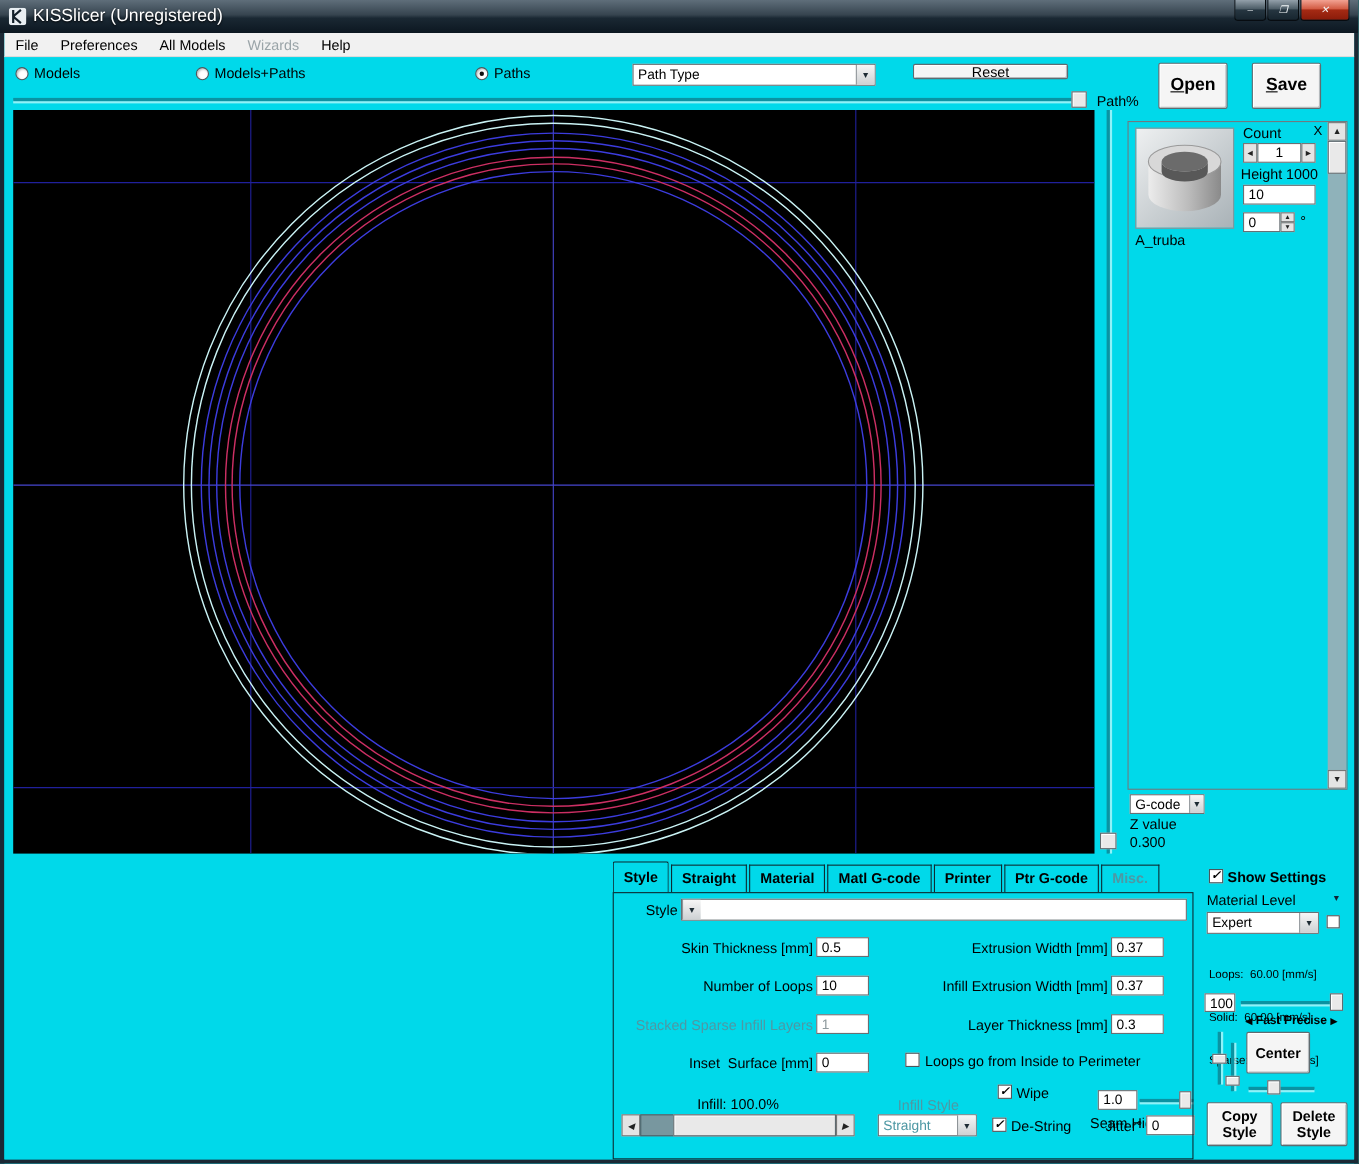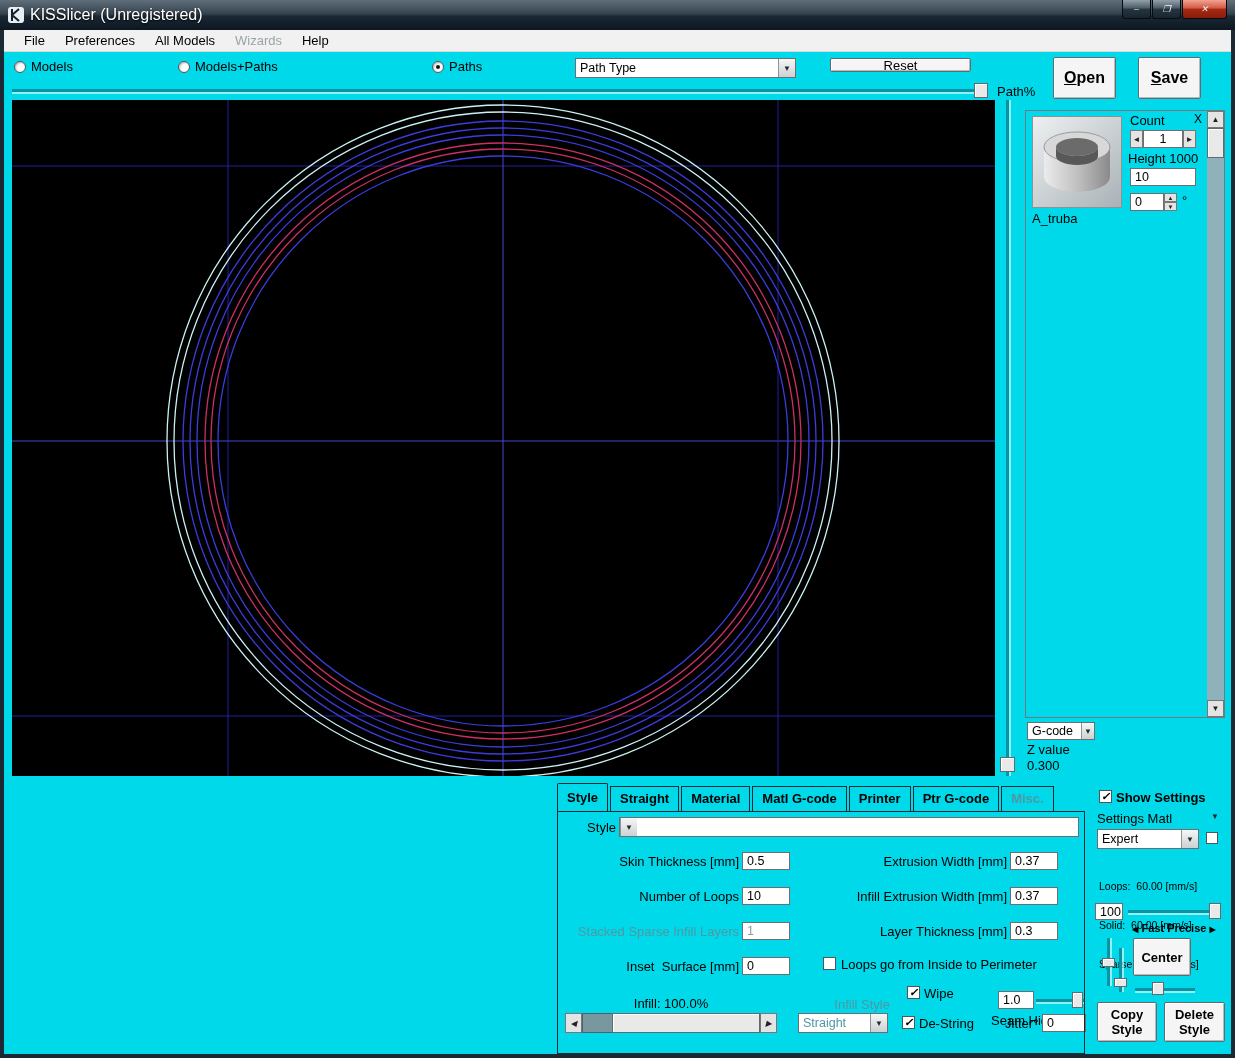--- a/index.html
+++ b/index.html
@@ -17,21 +17,21 @@
   .winbtn{width:29px;height:19px;border:1px solid #060b0f;border-top:none;border-radius:0 0 3px 3px;
     background:linear-gradient(#93a0aa,#4c5c66 45%,#263641 50%,#17252f);
     color:#f2f6f8;display:flex;align-items:center;justify-content:center;font-size:9px;margin-left:1px}
   .winbtn.close{width:45px;background:linear-gradient(#f2a292,#d25a42 45%,#a52a14 50%,#8a1c0a)}
 
   
   .frame{background:#1b2935}
 
   
   .menubar{left:4px;top:30px;right:4px;height:22px;background:#f1f1f1;display:flex;align-items:center;
-    padding-left:10px;border-bottom:1px solid #d9d9d9}
+    border-bottom:1px solid #d9d9d9}
   .menu-item{font-size:13px;padding:2px 10px;color:#000;white-space:nowrap}
   .menu-item.disabled{color:#9aa4a8}
 
   .content-bg{left:4px;top:52px;right:4px;bottom:4px;background:#00d9ea}
 
   
   .radio{display:flex;align-items:center;gap:5px;font-size:13px;white-space:nowrap}
   .rb{width:12px;height:12px;border-radius:50%;background:#fff;border:1px solid #4d565b;
     box-shadow:inset 1px 1px 2px #b6babc;position:relative;flex:0 0 auto}
   .radio.on .rb::after{content:"";position:absolute;left:3px;top:3px;width:4px;height:4px;border-radius:50%;background:#101010}
@@ -268,21 +268,21 @@
 
   <span class="abs sb-btn" style="left:565px;top:1013px;width:17px;height:20px">
       <i>◀</i>
     </span>
   <div class="abs" style="left:582px;top:1013px;width:178px;height:20px;background:#78979f;border:1px solid #4c6168"></div>
   <div class="abs handle" style="left:612px;top:1013px;width:148px;height:20px"></div>
   <span class="abs sb-btn" style="left:760px;top:1013px;width:17px;height:20px">
       <i>▶</i>
     </span>
 
-  <span class="abs lbl dis" style="left:798px;top:997px;width:92px;text-align:right">Infill Style</span>
+  <span class="abs lbl dis" style="left:798px;top:997px;width:92px;text-align:center">Infill Style</span>
   <div class="abs combo" style="left:798px;top:1013px;width:90px;height:20px">
     <span class="combo-text dis">Straight</span>
     <span class="combo-btn">
         <i>▼</i>
       </span>
   </div>
 
   <span class="abs cb" style="left:907px;top:986px">
       <i>✓</i>
     </span>
@@ -296,21 +296,21 @@
   <div class="abs field" style="left:998px;top:991px;width:36px;height:18px">1.0</div>
   <div class="abs groove-h" style="left:1036px;top:999px;width:49px"></div>
   <div class="abs handle" style="left:1072px;top:992px;width:11px;height:16px"></div>
   <span class="abs lbl" style="left:1005px;top:1016px">Jitter°</span>
   <div class="abs field" style="left:1042px;top:1014px;width:44px;height:18px">0</div>
 
   <span class="abs cb" style="left:1099px;top:790px">
       <i>✓</i>
     </span>
   <span class="abs lbl b" style="left:1116px;top:790px">Show Settings</span>
-  <span class="abs lbl" style="left:1097px;top:811px">Settings Matl</span>
+  <span class="abs lbl" style="left:1097px;top:811px">Material Level</span>
   <span class="abs" style="left:1211px;top:812px;font-size:8px;color:#123">▼</span>
   <div class="abs combo" style="left:1097px;top:829px;width:102px;height:20px">
     <span class="combo-text">Expert</span>
     <span class="combo-btn">
         <i>▼</i>
       </span>
   </div>
   <span class="abs cb" style="left:1206px;top:832px;width:12px;height:12px"></span>
 
   <div class="abs mono" style="left:1099px;top:854px;font-size:10.5px;line-height:13px;white-space:pre">

